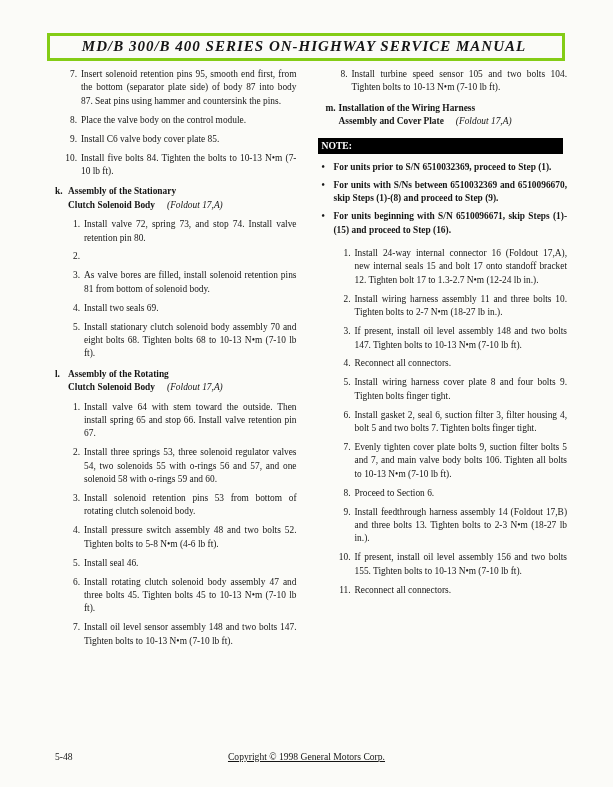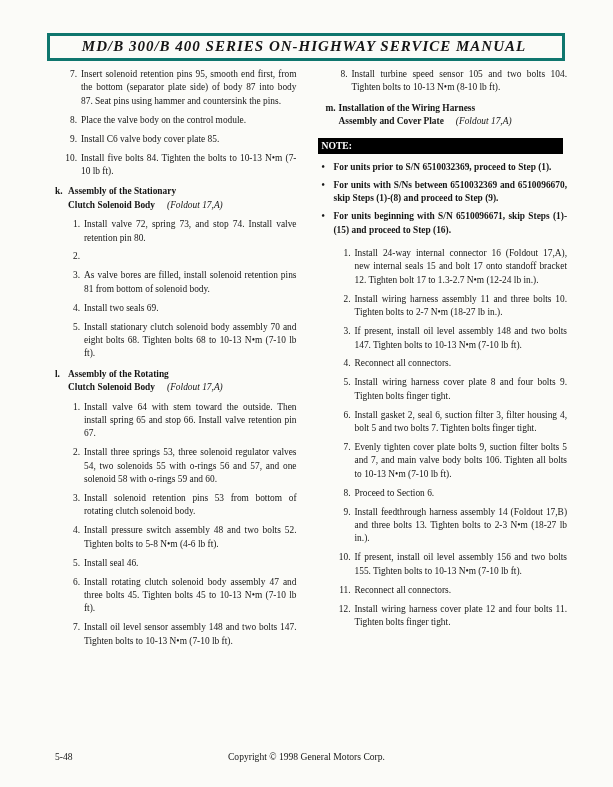--- a/index.html
+++ b/index.html
@@ -6,21 +6,21 @@
   body {
     width: 613px; height: 787px;
     background: #fbfbf8;
     font-family: "Liberation Serif", "DejaVu Serif", serif;
     color: #161616;
   }
   .page { position: relative; width: 613px; height: 787px; overflow: hidden; }
 
   .banner {
     position: absolute; left: 47px; right: 48px; top: 33px;
-    border: 3px solid #0f766e;
+    border: 3px solid #84cc16;
     text-align: center;
     padding: 2px 4px 3px 0;
     background: #fbfbf8;
   }
   .banner h1 {
     margin: 0;
     font-size: 15px; font-weight: bold; font-style: italic;
     letter-spacing: 1px;
     white-space: nowrap;
   }
@@ -50,20 +50,21 @@
   }
   .bullet-item { display: flex; font-weight: bold; margin-bottom: 4.5px; padding-left: 4px; }
   .bullet-item .bul { flex: 0 0 12px; }
   .bullet-item .btxt { flex: 1; text-align: justify; }
 
   .m-items { margin-top: 10px; }
 
   .footer {
     position: absolute; left: 47px; right: 47px; top: 751px;
     font-size: 9.6px;
+    text-decoration: underline;
   }
   .pageno { position: absolute; left: 8px; top: 0; }
   .copyright { display: block; text-align: center; }
 </style>
 </head>
 <body>
 
 <div class="page">
 
   <header class="banner">
@@ -155,21 +156,21 @@
         <span class="num">7.</span>
         <span class="txt">Install oil level sensor assembly 148 and two bolts 147. Tighten bolts to 10-13 N•m (7-10 lb ft).</span>
       </div>
 
     </section>
 
     <section class="col">
 
       <div class="item lvl1">
         <span class="num">8.</span>
-        <span class="txt">Install turbine speed sensor 105 and two bolts 104. Tighten bolts to 10-13 N•m (8-10 lb ft).</span>
+        <span class="txt">Install turbine speed sensor 105 and two bolts 104. Tighten bolts to 10-13 N•m (7-10 lb ft).</span>
       </div>
 
       <div class="heading">
         <span class="letter">m.</span>
         <span class="htxt">
           <span>Installation of the Wiring Harness</span><br>
           <span>Assembly and Cover Plate</span><em class="foldout">(Foldout 17,A)</em>
         </span>
       </div>
 
@@ -230,24 +231,20 @@
           <span class="txt">Install feedthrough harness assembly 14 (Foldout 17,B) and three bolts 13. Tighten bolts to 2-3 N•m (18-27 lb in.).</span>
         </div>
         <div class="item lvl2">
           <span class="num">10.</span>
           <span class="txt">If present, install oil level assembly 156 and two bolts 155. Tighten bolts to 10-13 N•m (7-10 lb ft).</span>
         </div>
         <div class="item lvl2">
           <span class="num">11.</span>
           <span class="txt">Reconnect all connectors.</span>
         </div>
-        <div class="item lvl2">
-          <span class="num">12.</span>
-          <span class="txt">Install wiring harness cover plate 12 and four bolts 11. Tighten bolts finger tight.</span>
-        </div>
       </div>
 
     </section>
   </main>
 
   <footer class="footer">
     <span class="pageno">5-48</span>
     <span class="copyright">Copyright © 1998 General Motors Corp.</span>
   </footer>
 

